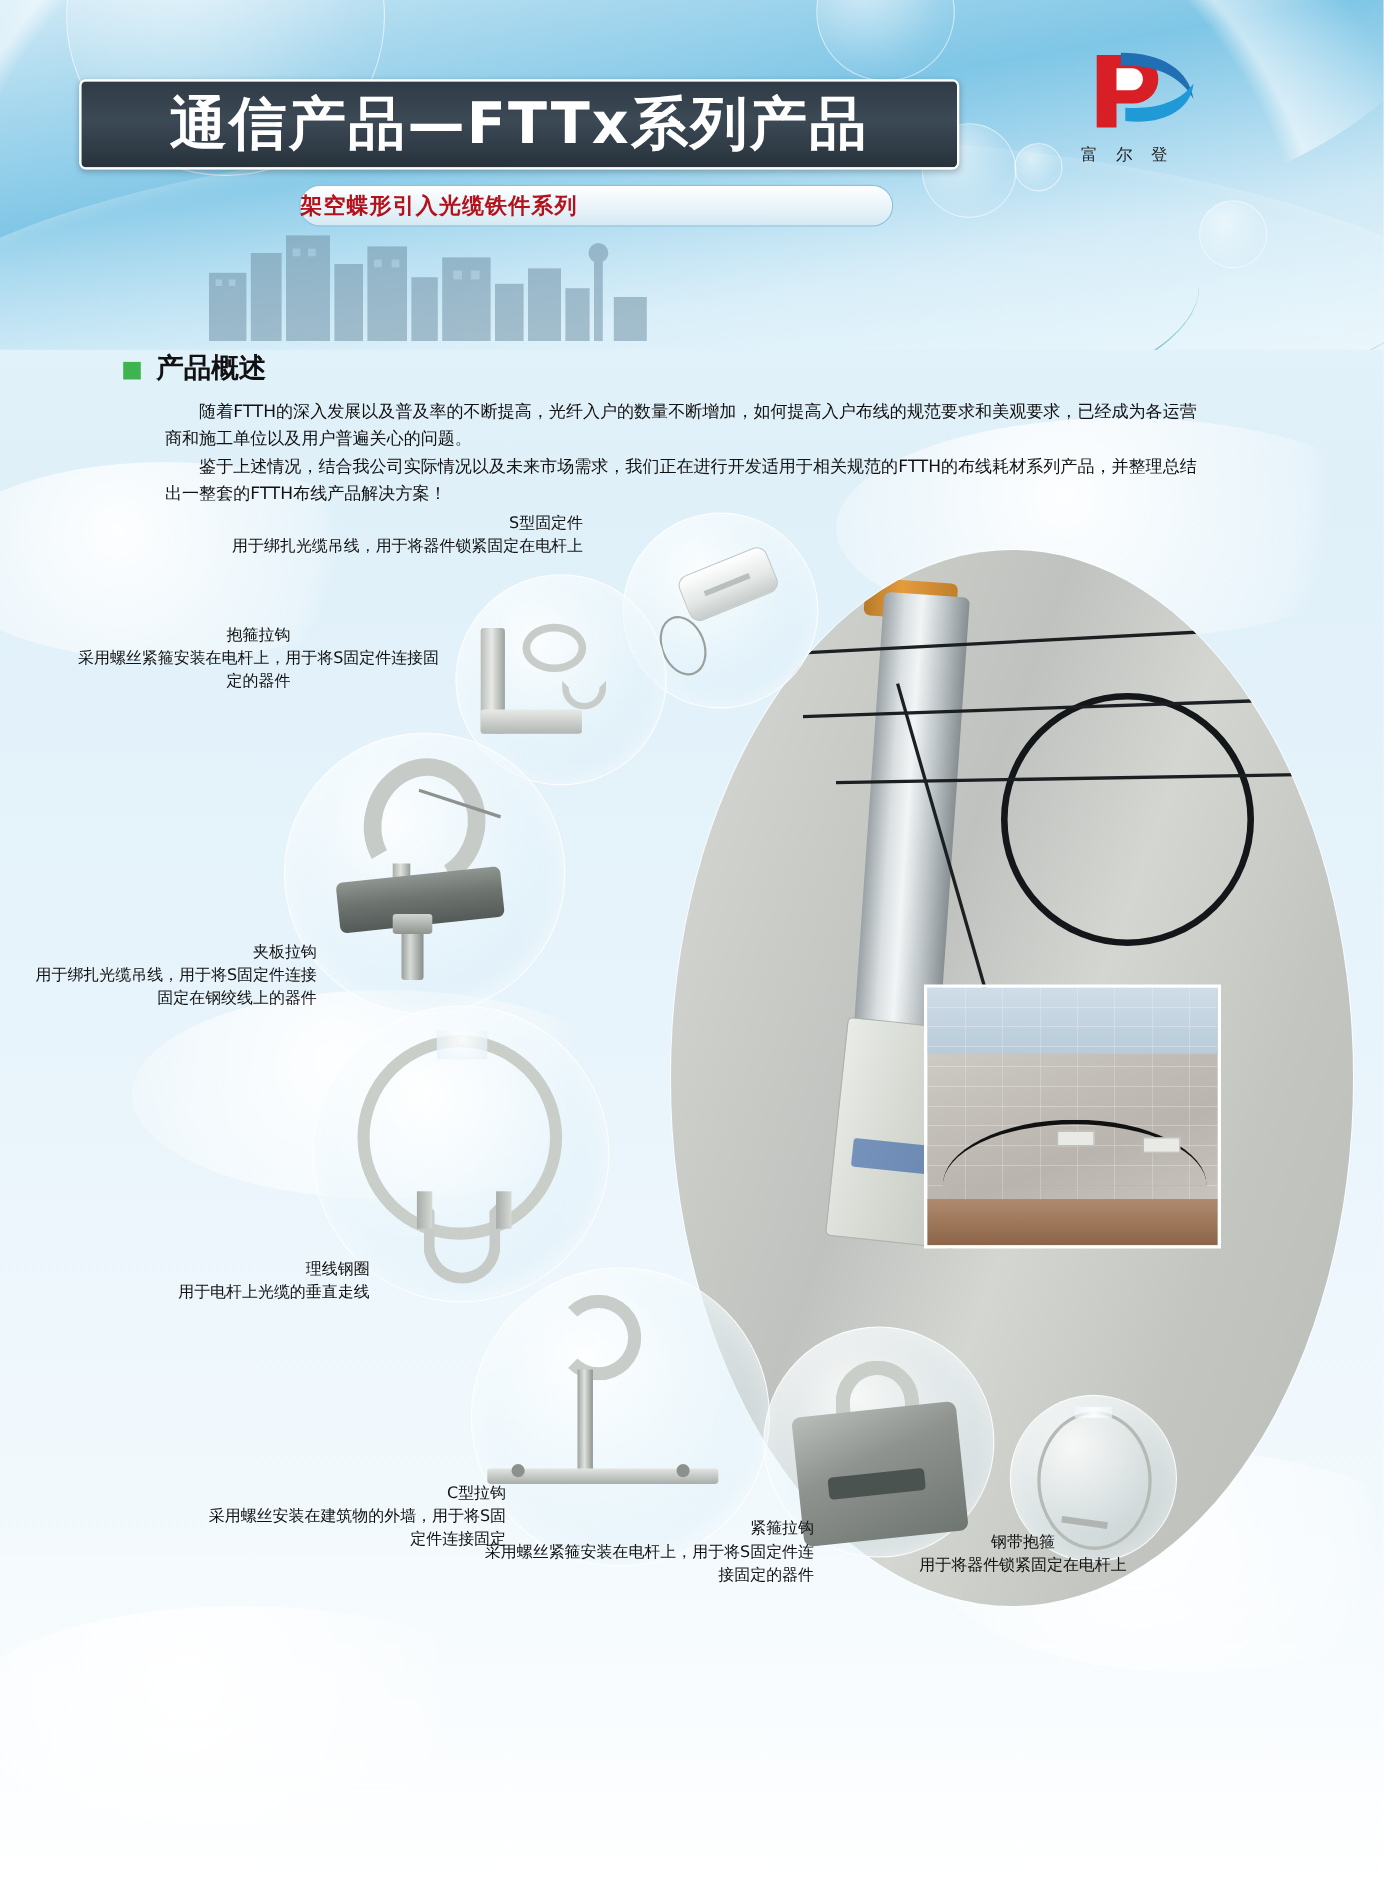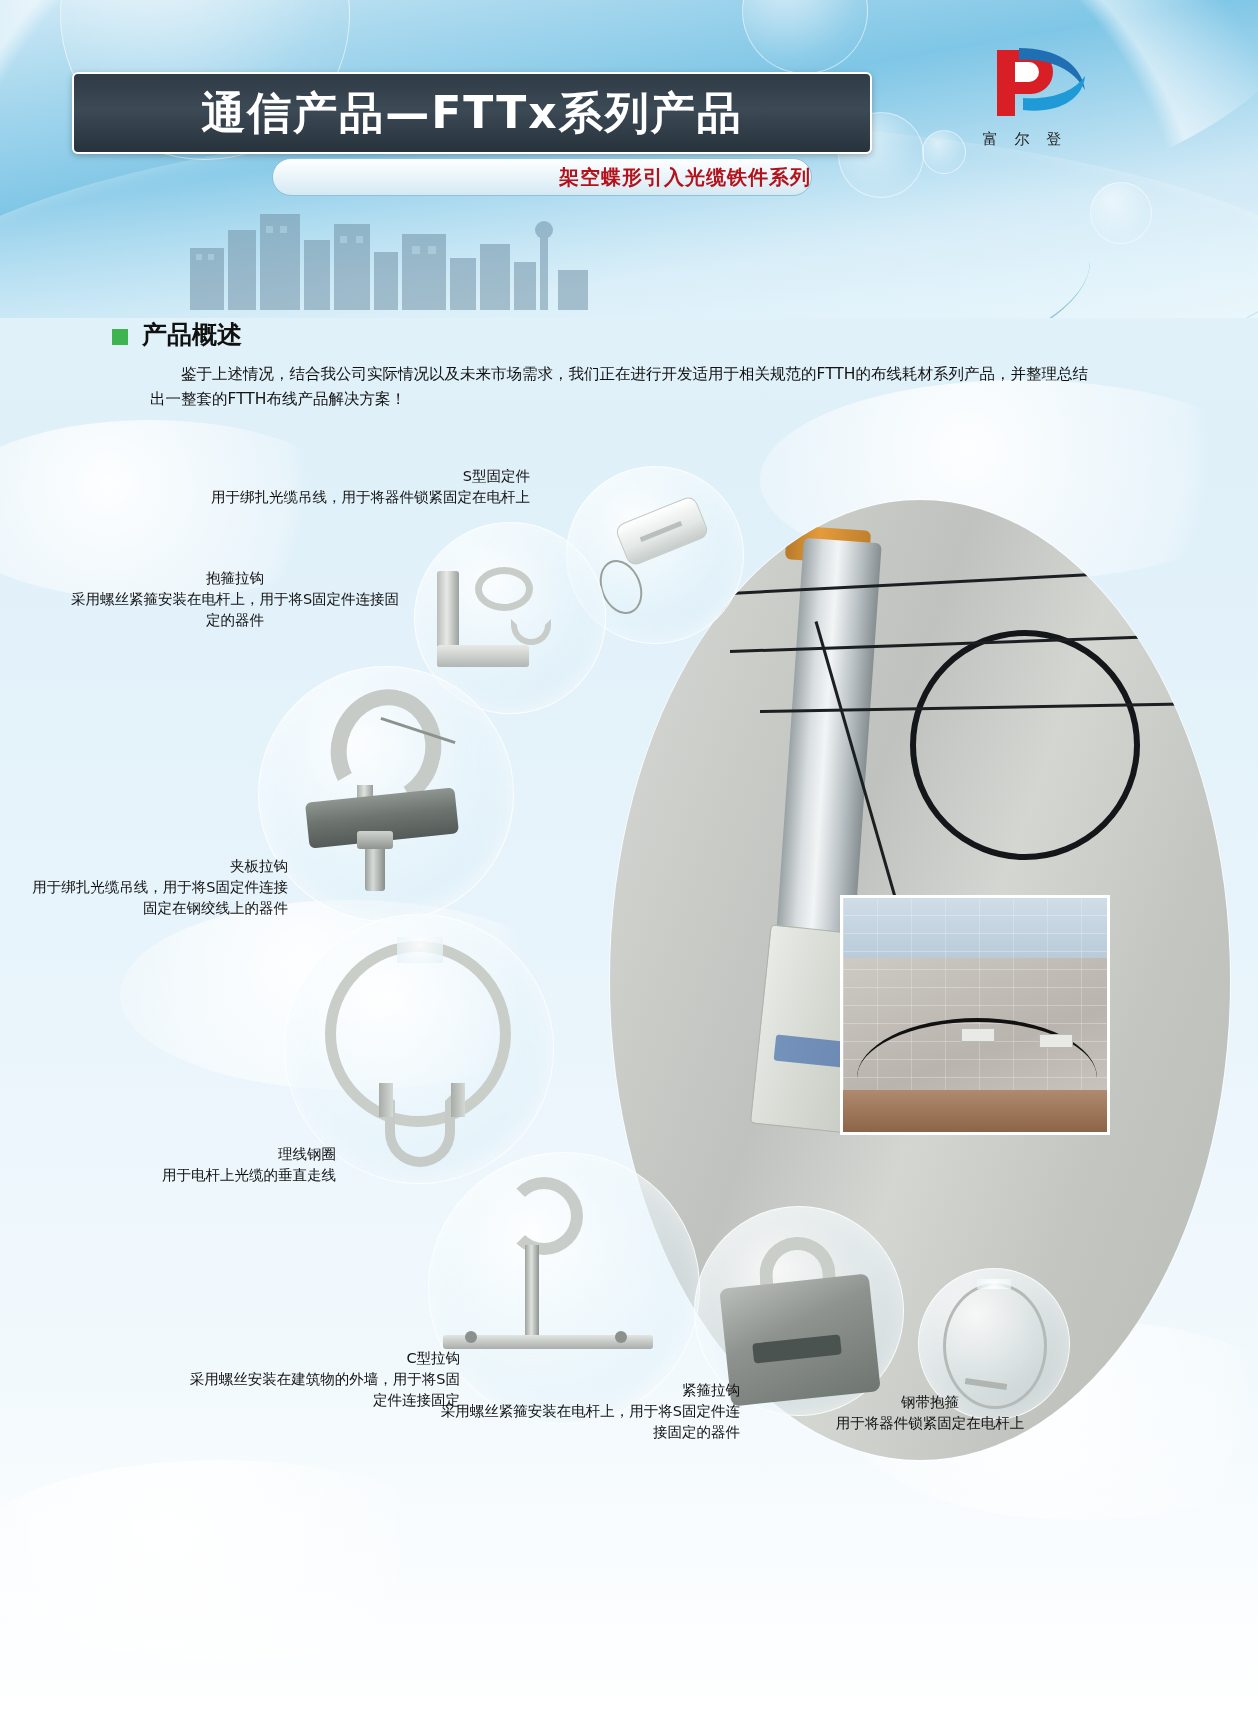--- a/index.html
+++ b/index.html
@@ -87,35 +87,35 @@
     border-radius: 6px;
     background: linear-gradient(180deg, #2f3b45 0%, #3c4a56 45%, #27323b 100%);
     border: 2px solid #ffffff;
     box-shadow: 0 2px 6px rgba(0,0,0,0.25);
     display: flex;
     align-items: center;
     justify-content: center;
   }
   .title-plate .title-text {
     color: #ffffff;
-    font-size: 44px;
+    font-size: 52px;
     font-weight: bold;
     letter-spacing: 2px;
     font-family: "DejaVu Sans", sans-serif;
   }
   .subtitle-plate {
     position: absolute;
-    left: 272px; top: 158px;
+    left: 272px; top: 168px;
     width: 540px; height: 38px;
     border-radius: 19px;
     background: linear-gradient(180deg, #ffffff 0%, #e8f3f9 55%, #d5e9f3 100%);
     border: 1px solid #8cc2da;
     display: flex;
     align-items: center;
-    justify-content: flex-end;
+    justify-content: flex-start;
   }
   .subtitle-plate .sub-text {
     color: #b3121b;
     font-size: 20px;
     font-weight: bold;
     letter-spacing: 1px;
     font-family: "DejaVu Sans", sans-serif;
   }
 
   
@@ -463,20 +463,21 @@
     <div class="logo-name">富 尔 登</div>
   </div>
 </div>
 
 <div class="section-head">
   <span class="sec-bullet"></span>
   <span class="sec-title">产品概述</span>
 </div>
 
 <div class="body-text">
+  <p>随着FTTH的深入发展以及普及率的不断提高，光纤入户的数量不断增加，如何提高入户布线的规范要求和美观要求，已经成为各运营商和施工单位以及用户普遍关心的问题。</p>
   <p>鉴于上述情况，结合我公司实际情况以及未来市场需求，我们正在进行开发适用于相关规范的FTTH的布线耗材系列产品，并整理总结出一整套的FTTH布线产品解决方案！</p>
 </div>
 
 <div class="photo-circle">
   <div class="photo-inner">
     <div class="pole-cap"></div>
     <div class="pole"></div>
     <div class="box-unit">
       <div class="box-logo"></div>
     </div>

